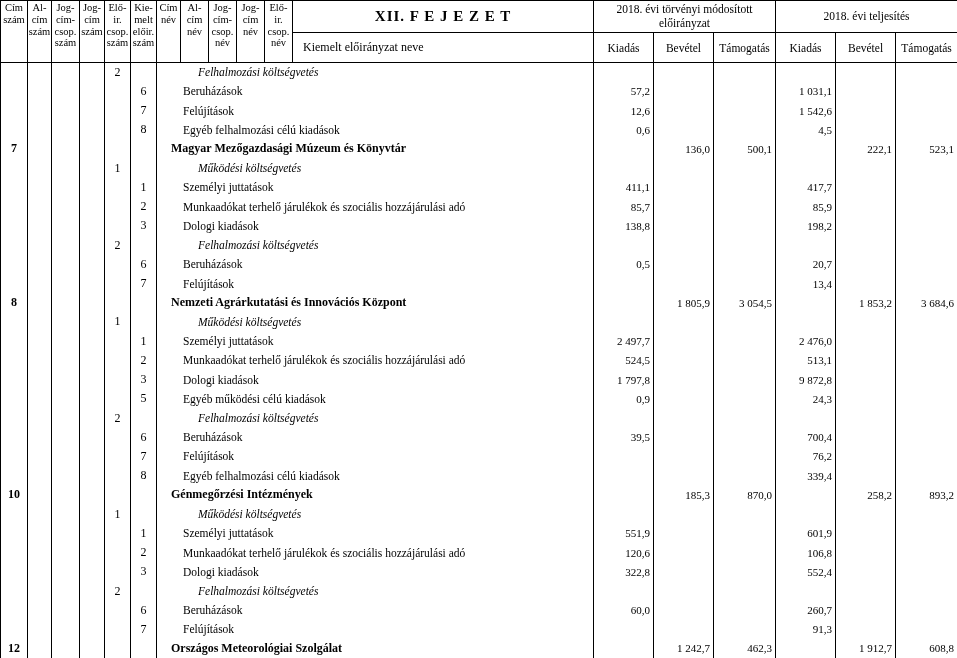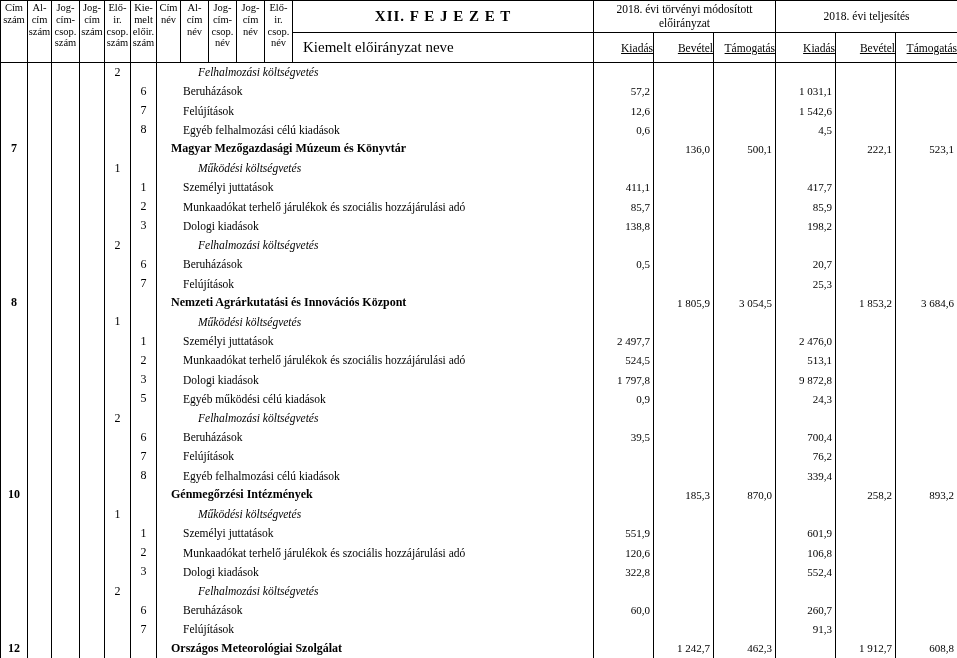--- a/index.html
+++ b/index.html
@@ -23,23 +23,23 @@
   tr.head-row-2 { height:30px; }
   th.title-cell {
     font-weight:bold; font-size:15px; letter-spacing:1px;
     text-align:center; vertical-align:middle;
   }
   th.group-head {
     font-size:11.5px; line-height:1.15; text-align:center; vertical-align:middle;
     white-space:normal; padding:0 8px;
   }
   th.kiemelt-neve {
-    font-size:15px; text-align:left; vertical-align:middle; padding-left:10px;
-  }
-  th.val-head { font-size:11.5px; text-align:right; vertical-align:middle;text-decoration:underline; }
+    font-size:12px; text-align:left; vertical-align:middle; padding-left:10px;
+  }
+  th.val-head { font-size:11.5px; text-align:center; vertical-align:middle; }
 
   
   tbody tr { height:19.22px; }
   tbody td { font-size:11.5px; vertical-align:middle; white-space:nowrap; }
   td.c-num {
     text-align:center; font-size:12px;
     border-left:1px solid #000; border-right:1px solid #000;
   }
   td.c-cim { font-weight:bold; }
   td.c-name { border-left:1px solid #000; }
@@ -299,21 +299,21 @@
     <td class="c-num c-cim"></td>
     <td class="c-num"></td>
     <td class="c-num"></td>
     <td class="c-num"></td>
     <td class="c-num"></td>
     <td class="c-num">7</td>
     <td class="c-name style-normal" colspan="6">Felújítások</td>
     <td class="c-val"></td>
     <td class="c-val"></td>
     <td class="c-val"></td>
-    <td class="c-val">25,3</td>
+    <td class="c-val">13,4</td>
     <td class="c-val"></td>
     <td class="c-val c-val-last"></td>
   </tr>
         <tr>
     <td class="c-num c-cim">8</td>
     <td class="c-num"></td>
     <td class="c-num"></td>
     <td class="c-num"></td>
     <td class="c-num"></td>
     <td class="c-num"></td>

